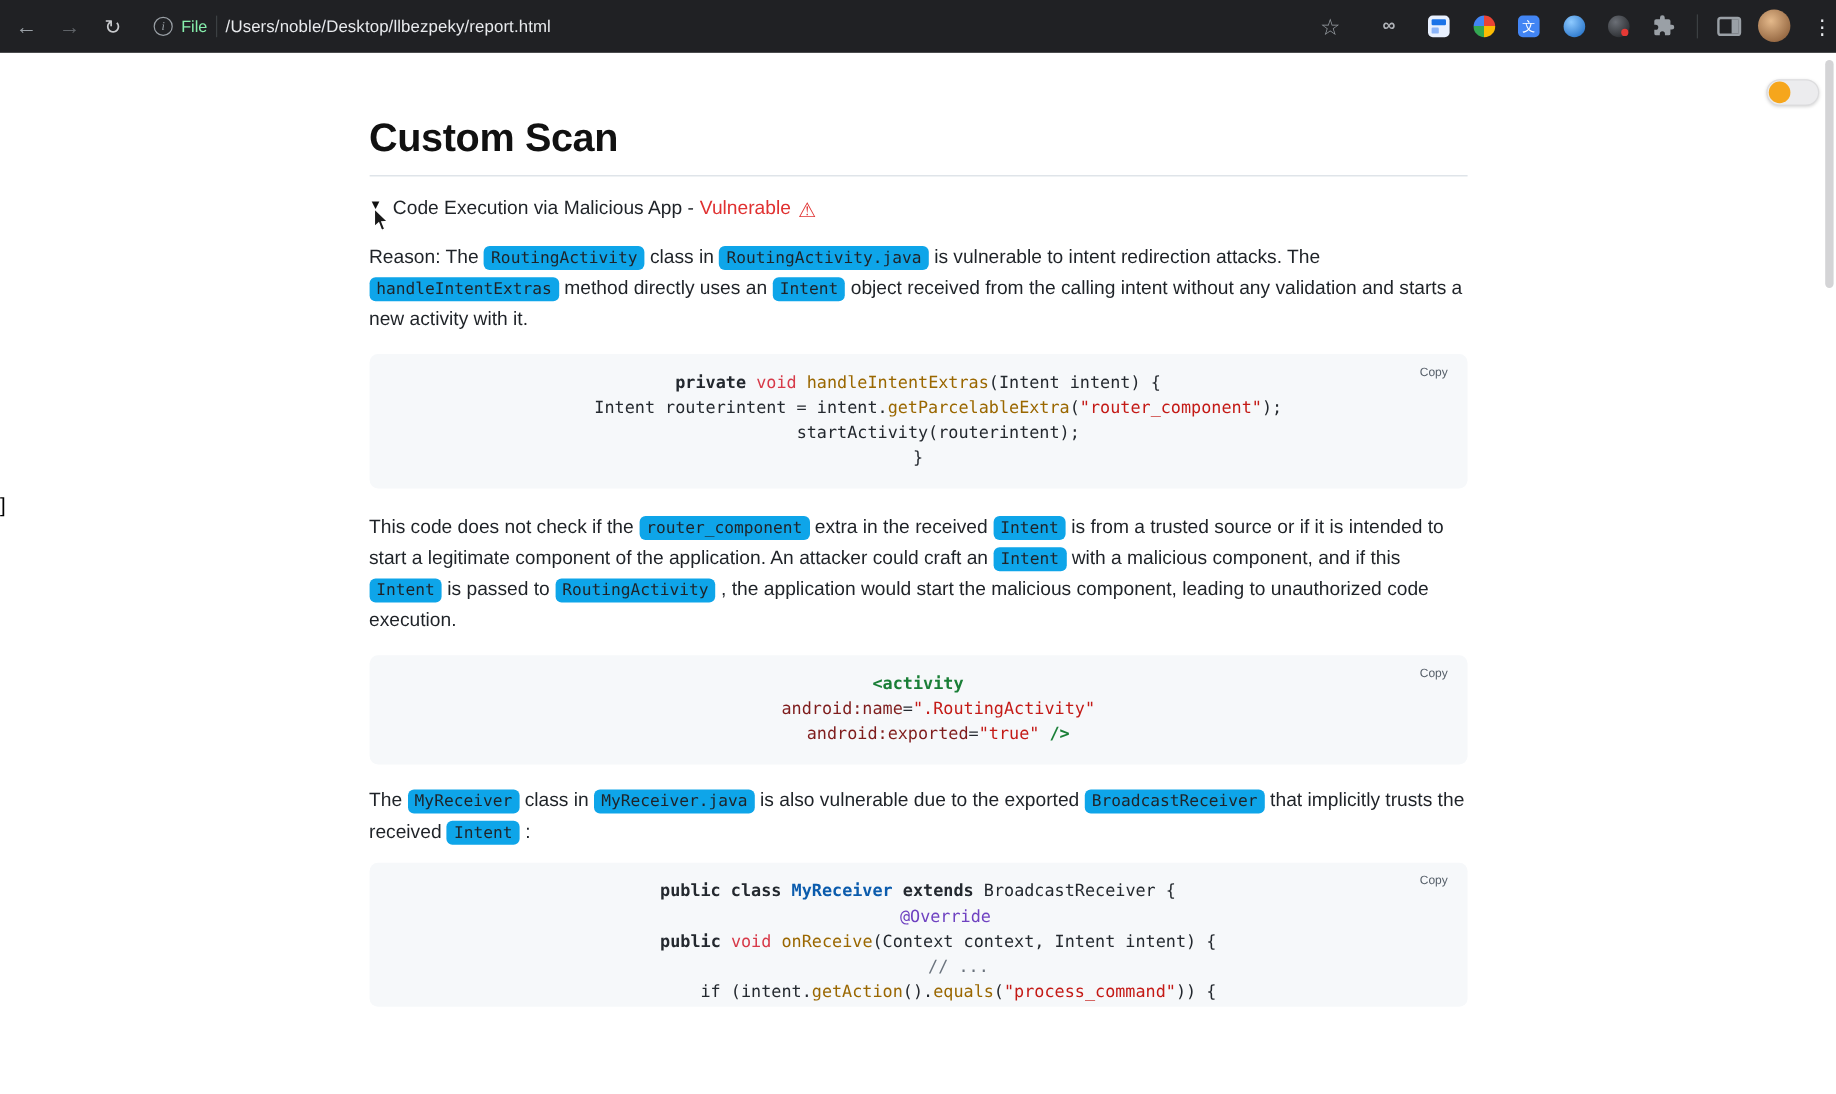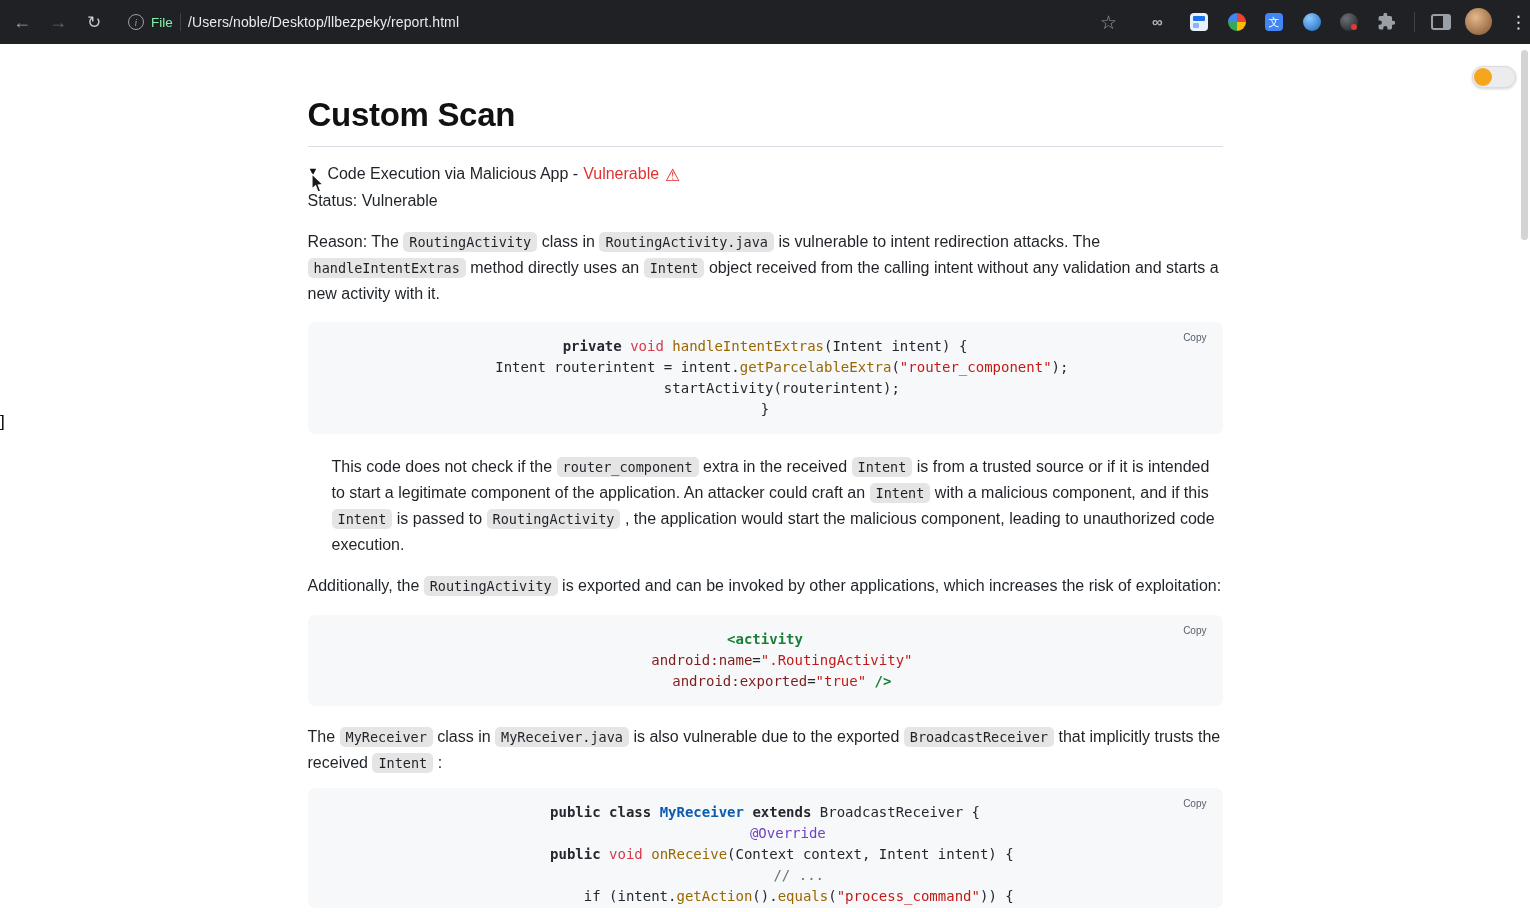--- a/index.html
+++ b/index.html
@@ -46,22 +46,22 @@
   
   .content { width:915px; margin:0 auto; position:relative; }
   h1 { margin-top:52px; font-size:33px; font-weight:700; letter-spacing:-.3px; color:#111;
     padding-bottom:12px; border-bottom:1px solid #d8dee4; }
   .sec-head { margin-top:18px; font-size:16px; display:flex; align-items:flex-start; cursor:pointer; }
   .marker { font-size:11px; margin-right:9px; color:#111; }
   .vuln { color:#e03131; margin-left:5px; }
   .warn { color:#e03131; margin-left:6px; font-size:17px; }
   .status-line { margin-top:2px; font-size:16px; line-height:25px; }
   p.body { font-size:16px; line-height:25px; color:#1f2328; }
-  .mt16 { margin-top:16px; } .mt18 { margin-top:18px; } .mt20 { margin-top:20px;margin-left:24px; }
-  code.ic { font-family:"DejaVu Sans Mono", monospace; font-size:13.5px; background:#e5e5e5;
+  .mt16 { margin-top:16px; } .mt18 { margin-top:18px; } .mt20 { margin-top:20px; }
+  code.ic { font-family:"DejaVu Sans Mono", monospace; font-size:13.5px; background:#0ea5e9;
     border-radius:5px; padding:2px 6px; color:#1f2328; }
 
   .codeblock { position:relative; margin-top:16px; background:#f6f8fa; border-radius:7px; padding:14px 18px; }
   .codeblock.last { margin-top:12px; height:120px; }
   .copy-btn { position:absolute; top:10px; right:16px; font-size:10px; color:#57606a;
     background:none; border:none; cursor:pointer; font-family:"Liberation Sans", sans-serif; }
   pre { margin:0;text-align:center; }
   .cl { font-family:"DejaVu Sans Mono", monospace; font-size:14px; line-height:21px; white-space:pre; color:#24292f; }
   .tk-kw { font-weight:700; color:#24292f; }
   .tk-type { color:#d73a49; }
@@ -136,32 +136,30 @@
 
     <h1>Custom Scan</h1>
 
     <div class="sec-head">
       <span class="marker">▼</span>
       <span>Code Execution via Malicious App - </span>
       <span class="vuln">Vulnerable</span>
       <span class="warn">⚠</span>
     </div>
 
-    <div class="status-line">Status: Vulnerable</div>
 
     <p class="body mt16"><span>Reason: The </span><code class="ic">RoutingActivity</code><span> class in </span><code class="ic">RoutingActivity.java</code><span> is vulnerable to intent redirection attacks. The </span><code class="ic">handleIntentExtras</code><span> method directly uses an </span><code class="ic">Intent</code><span> object received from the calling intent without any validation and starts a new activity with it.</span></p>
 
     <div class="codeblock">
       <button class="copy-btn">Copy</button>
       <pre><code><div class="cl"><span class="tk-kw">private</span><span> </span><span class="tk-type">void</span><span> </span><span class="tk-fn">handleIntentExtras</span><span>(Intent intent) {</span></div><div class="cl"><span>    Intent routerintent = intent.</span><span class="tk-fn">getParcelableExtra</span><span>(</span><span class="tk-str">"router_component"</span><span>);</span></div><div class="cl"><span>    startActivity(routerintent);</span></div><div class="cl"><span>}</span></div></code></pre>
     </div>
 
     <p class="body mt20"><span>This code does not check if the </span><code class="ic">router_component</code><span> extra in the received </span><code class="ic">Intent</code><span> is from a trusted source or if it is intended to start a legitimate component of the application. An attacker could craft an </span><code class="ic">Intent</code><span> with a malicious component, and if this </span><code class="ic">Intent</code><span> is passed to </span><code class="ic">RoutingActivity</code><span> , the application would start the malicious component, leading to unauthorized code execution.</span></p>
 
-    <p class="body mt16"><span>Additionally, the </span><code class="ic">RoutingActivity</code><span> is exported and can be invoked by other applications, which increases the risk of exploitation:</span></p>
 
     <div class="codeblock">
       <button class="copy-btn">Copy</button>
       <pre><code><div class="cl"><span class="tk-tag">&lt;activity</span></div><div class="cl"><span>    </span><span class="tk-attr">android:name</span><span>=</span><span class="tk-str">".RoutingActivity"</span></div><div class="cl"><span>    </span><span class="tk-attr">android:exported</span><span>=</span><span class="tk-str">"true"</span><span> </span><span class="tk-tag">/&gt;</span></div></code></pre>
     </div>
 
     <p class="body mt18"><span>The </span><code class="ic">MyReceiver</code><span> class in </span><code class="ic">MyReceiver.java</code><span> is also vulnerable due to the exported </span><code class="ic">BroadcastReceiver</code><span> that implicitly trusts the received </span><code class="ic">Intent</code><span> :</span></p>
 
     <div class="codeblock last">
       <button class="copy-btn">Copy</button>

